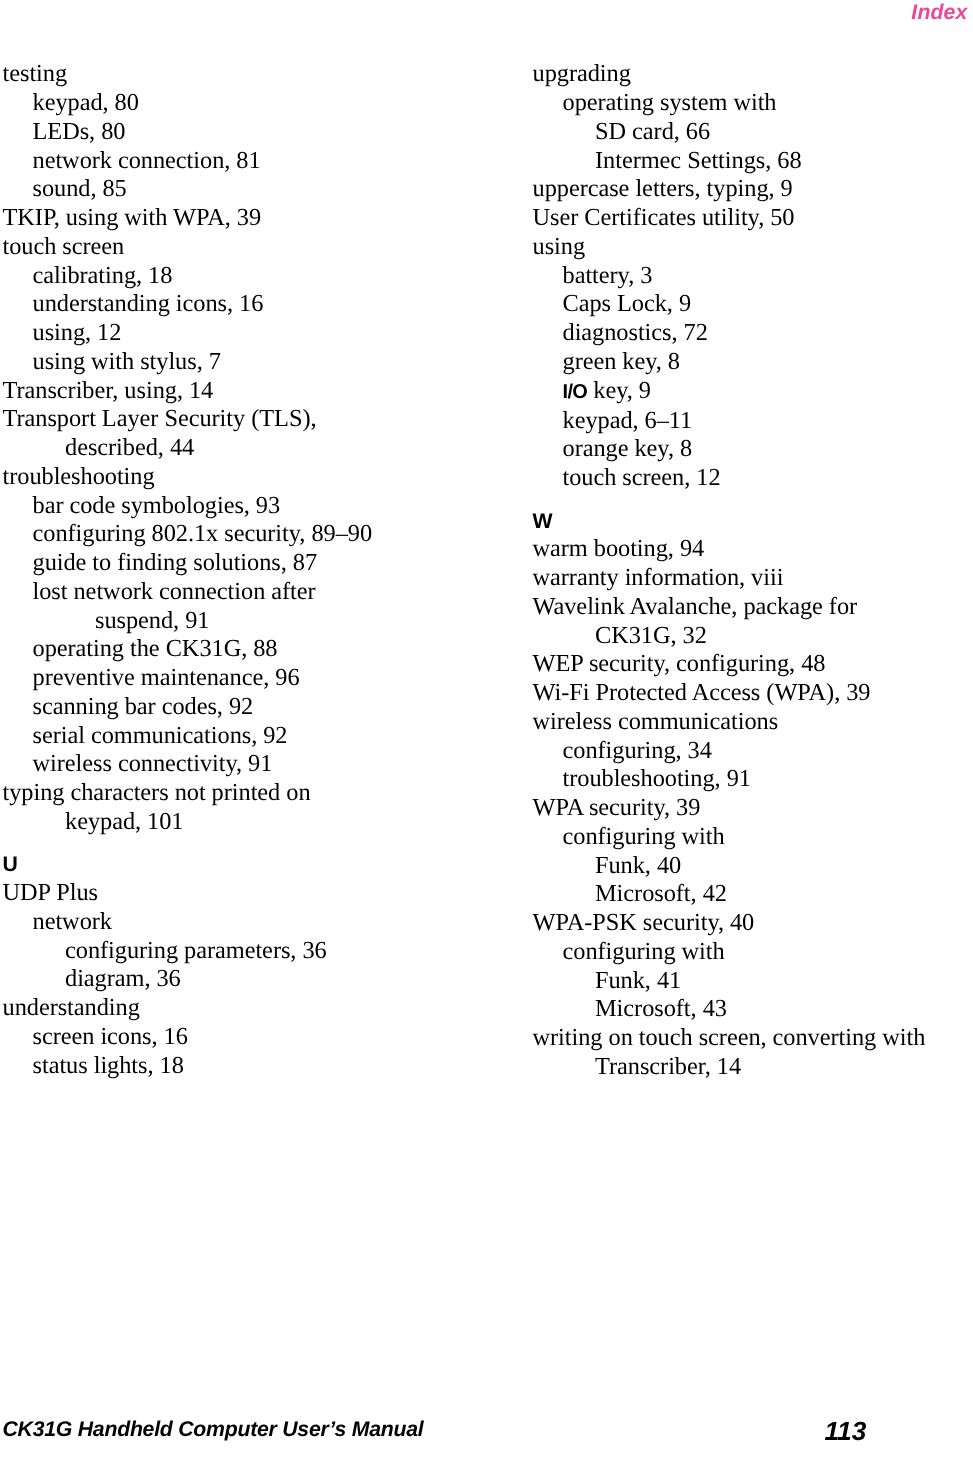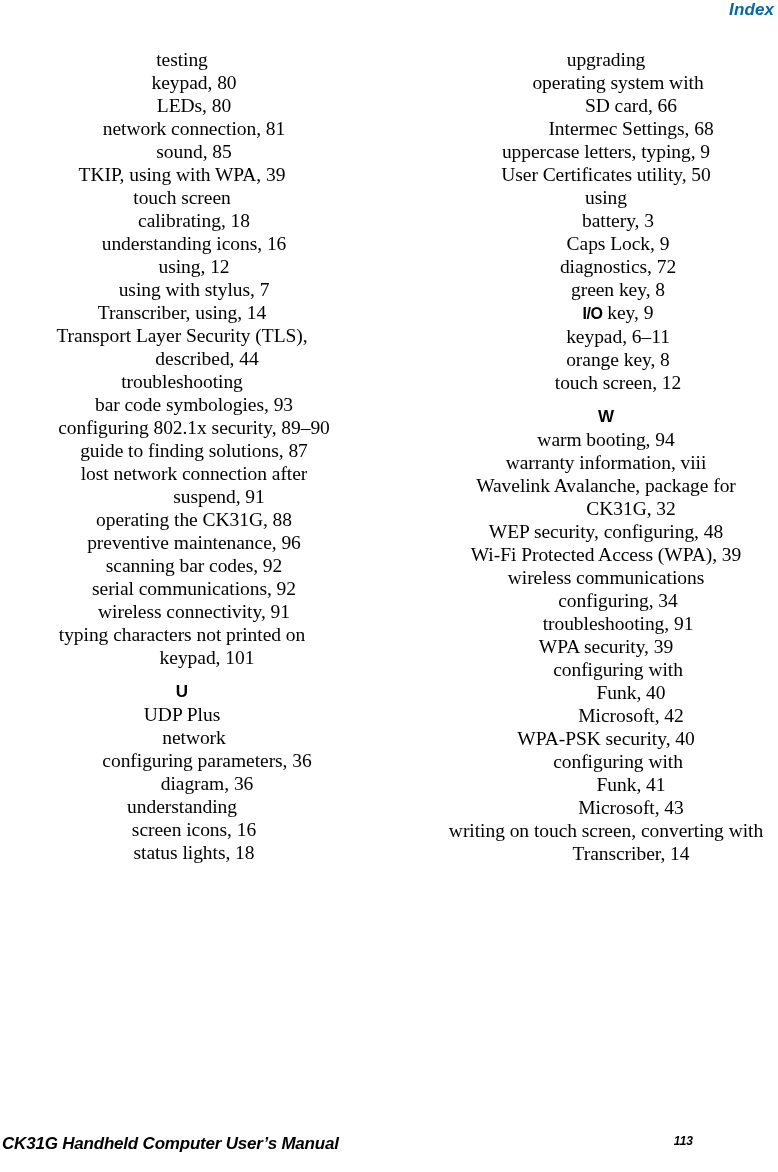--- a/index.html
+++ b/index.html
@@ -26,32 +26,31 @@
   }
   .header-title {
     position: absolute;
     right: 4px;
     top: 0px;
     font-family: "Liberation Sans Narrow", "Liberation Sans", sans-serif;
     font-weight: bold;
     font-style: italic;
     font-size: 17px;
     letter-spacing: 0.1px;
-    color: #0369a1;
+    color: #ec4899;
     white-space: nowrap;
   }
 
   
   .columns {
     position: absolute;
     top: 48px;
     left: 0px;
     width: 778px;
     height: 1060px;
-    text-align: center;
   }
   .column {
     position: absolute;
     top: 0;
     width: 360px;
   }
   .column-left  { left: 2px; }
   .column-right { left: 426px; }
 
   .entry {
@@ -106,21 +105,21 @@
     white-space: nowrap;
     letter-spacing: -0.2px;
   }
   .footer-pagenum {
     position: absolute;
     right: 4px;
     top: 0px;
     font-family: "Liberation Sans Narrow", "Liberation Sans", sans-serif;
     font-weight: bold;
     font-style: italic;
-    font-size: 12px;
+    font-size: 21px;
     white-space: nowrap;
   }
 </style>
 </head>
 <body>
 
 <div class="page-header">
   <div class="header-title">Index</div>
 </div>
 

